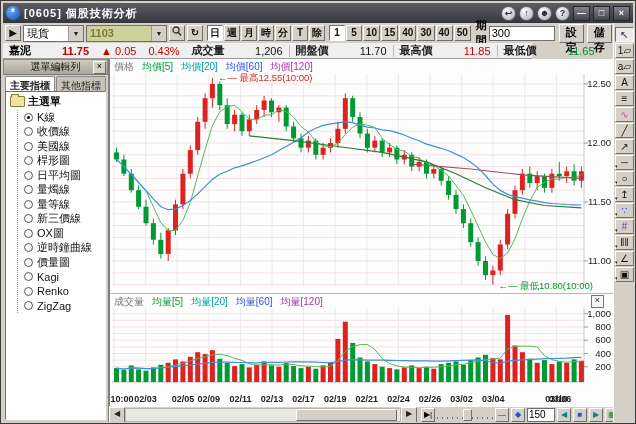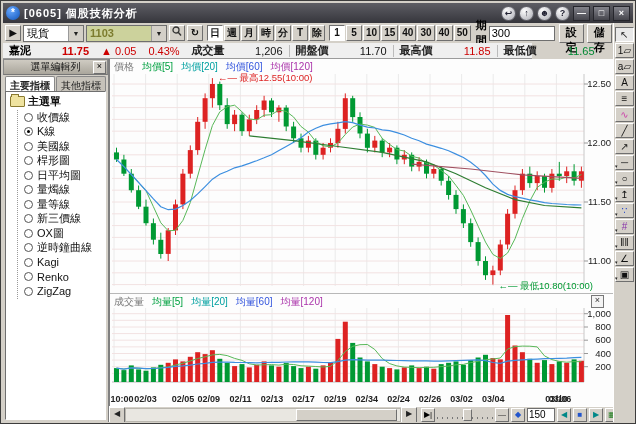--- a/index.html
+++ b/index.html
@@ -178,29 +178,29 @@
       <div class="sbtab active">主要指標</div>
       <div class="sbtab">其他指標</div>
     </div>
     <div class="tree">
       <div class="rootrow">
         <span class="folder"></span>
         <span>主選單</span>
       </div>
       <ul class="items" id="tree-items">
           <li>
-            <span class="rad"></span>
-            <span>收價線</span>
-          </li>
-          <li>
             <span class="rad sel"></span>
             <span>K線</span>
           </li>
           <li>
             <span class="rad"></span>
+            <span>收價線</span>
+          </li>
+          <li>
+            <span class="rad"></span>
             <span>美國線</span>
           </li>
           <li>
             <span class="rad"></span>
             <span>桿形圖</span>
           </li>
           <li>
             <span class="rad"></span>
             <span>日平均圖</span>
           </li>
@@ -216,20 +216,24 @@
             <span class="rad"></span>
             <span>新三價線</span>
           </li>
           <li>
             <span class="rad"></span>
             <span>OX圖</span>
           </li>
           <li>
             <span class="rad"></span>
             <span>逆時鐘曲線</span>
+          </li>
+          <li>
+            <span class="rad"></span>
+            <span>價量圖</span>
           </li>
           <li>
             <span class="rad"></span>
             <span>Kagi</span>
           </li>
           <li>
             <span class="rad"></span>
             <span>Renko</span>
           </li>
           <li>
@@ -541,21 +545,21 @@
         </svg></div>
     <div class="dates" id="dates">
         <span style="left: 12px;">10:00</span>
         <span style="left: 35.6px;">02/03</span>
         <span style="left: 73px;">02/05</span>
         <span style="left: 98.8px;">02/09</span>
         <span style="left: 130.4px;">02/11</span>
         <span style="left: 162px;">02/13</span>
         <span style="left: 193.6px;">02/17</span>
         <span style="left: 225.2px;">02/19</span>
-        <span style="left: 256.8px;">02/34</span>
+        <span style="left: 256.8px;">02/21</span>
         <span style="left: 288.4px;">02/24</span>
         <span style="left: 320px;">02/26</span>
         <span style="left: 351.6px;">03/02</span>
         <span style="left: 383.2px;">03/04</span>
         <span style="left: 438px; margin-left: 12px;">03/06</span>
         <span style="left: 446.4px;">03/10</span>
       </div>
   </div>
 
   <div class="hscroll">

